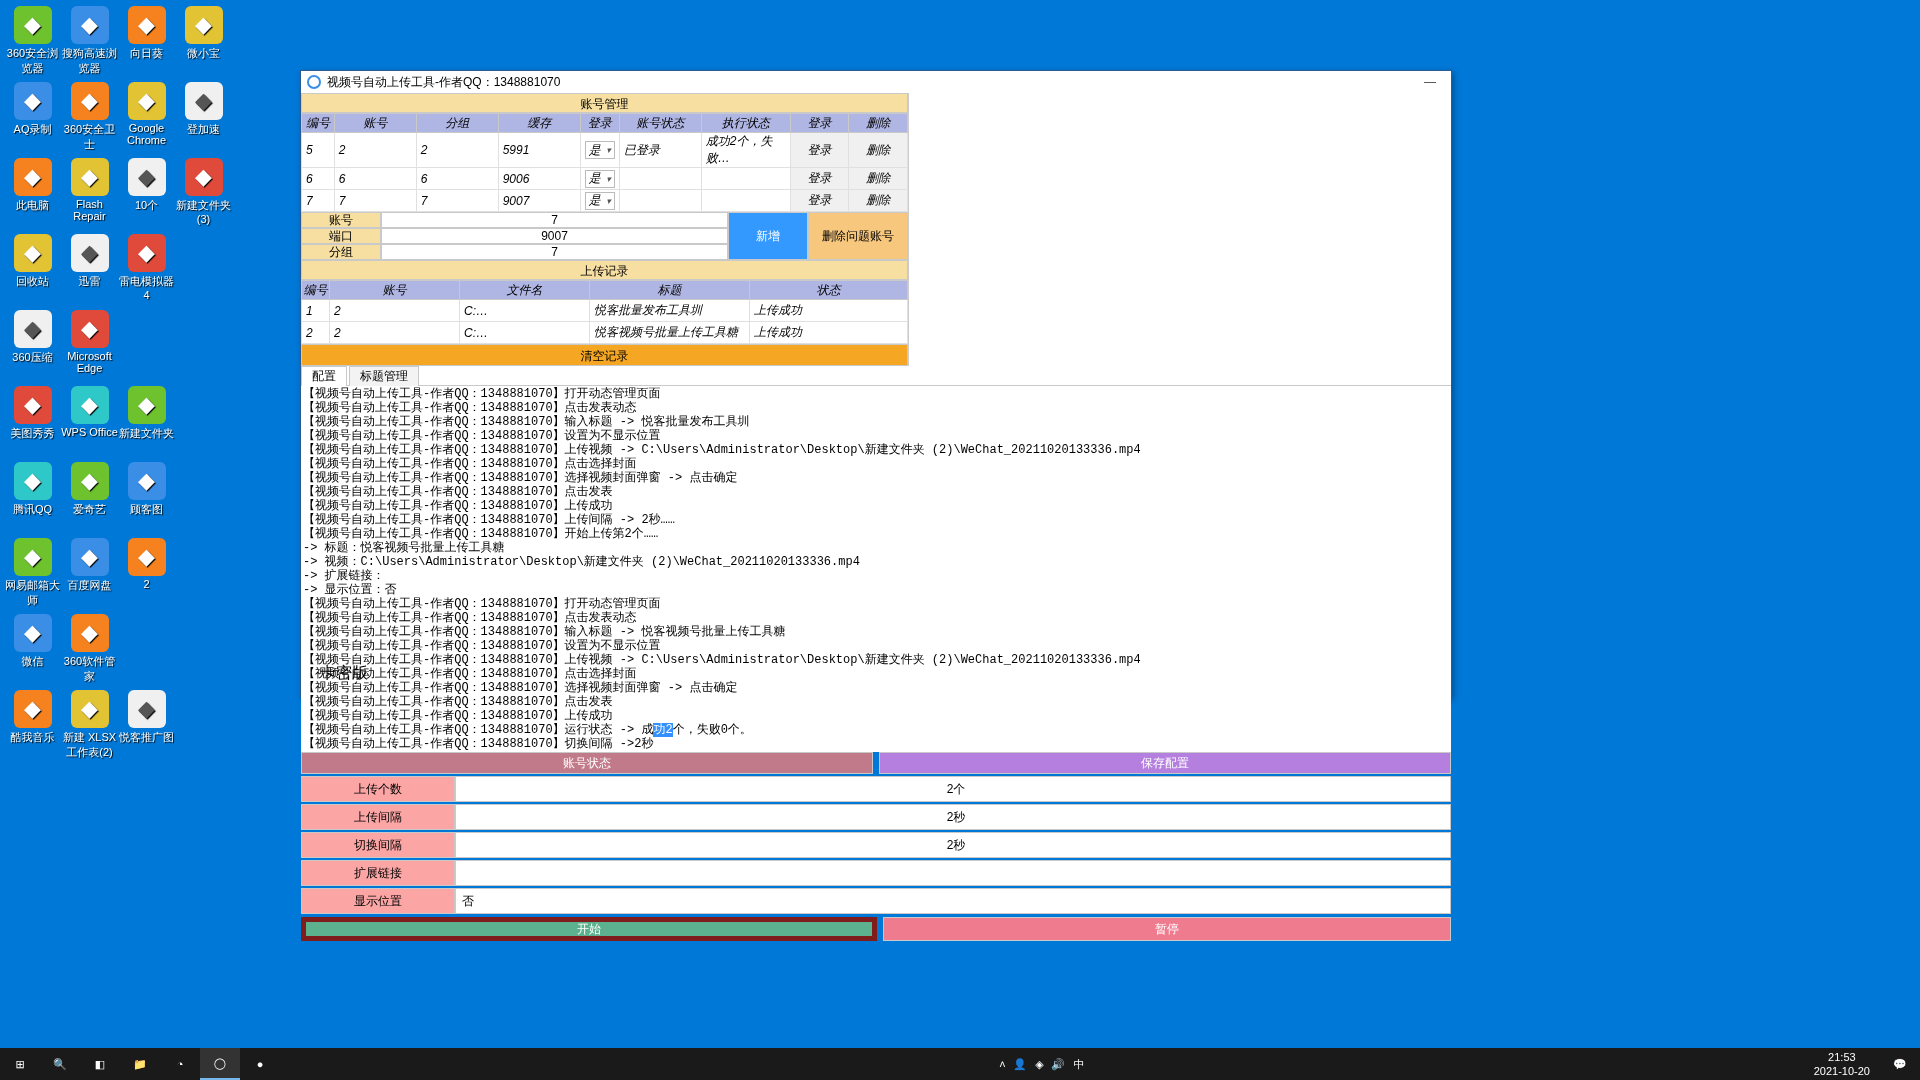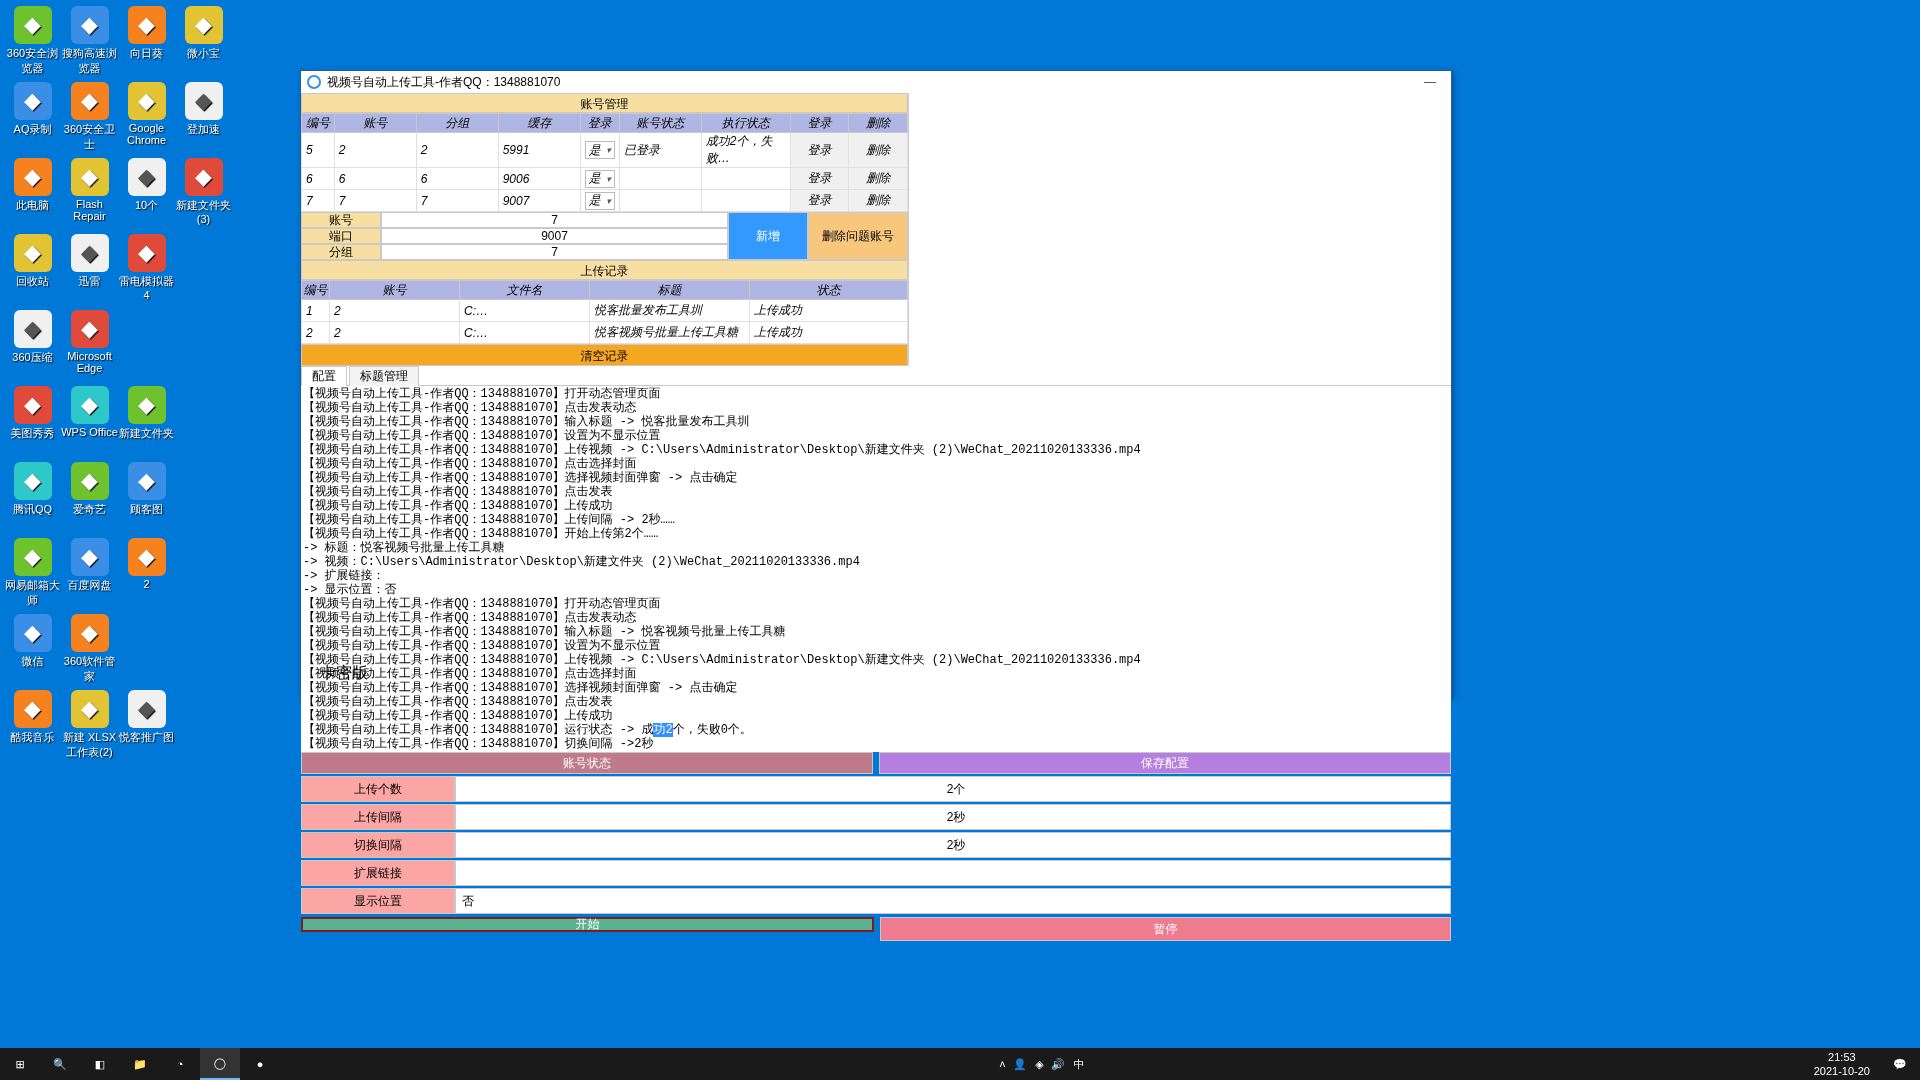--- a/index.html
+++ b/index.html
@@ -51,21 +51,21 @@
 table.grid td { border:1px solid #e0e0e0; height:22px; padding:0 4px;}
 .btncell{background:#f0f0f0;text-align:center;border:1px solid #bbb;cursor:default}
 .combo{display:flex;align-items:center;justify-content:space-between;border:1px solid #bbb;height:18px;padding:0 3px;background:#fff}
 .combo .chev{font-size:9px;color:#555}
 
 .newacc { display:grid; grid-template-columns:80px 1fr 80px 100px; }
 .newacc .lbl{background:#f7dfa2;border:1px solid #c9c9c9;text-align:center;height:16px;line-height:15px}
 .newacc .val{border:1px solid #c9c9c9;text-align:center;height:16px;line-height:15px}
 .btn-blue{background:#3399ff;color:#fff;display:flex;align-items:center;justify-content:center;border:1px solid #c9c9c9}
 .btn-orange{background:#f7c77e;display:flex;align-items:center;justify-content:center;border:1px solid #c9c9c9}
-.btn-green{background:#5cb28e;color:#fff;display:flex;align-items:center;justify-content:center;height:15px;border:2px solid #7f1d1d}
+.btn-green{background:#5cb28e;color:#fff;display:flex;align-items:center;justify-content:center;height:24px;border:5px solid #7f1d1d}
 .btn-pink{background:#ef7b8f;color:#fff;display:flex;align-items:center;justify-content:center;height:24px;border:1px solid #c9c9c9}
 .btn-clearlog{background:#c17a8a;color:#fff;display:flex;align-items:center;justify-content:center;height:22px;border:1px solid #c9c9c9}
 .btn-savecfg{background:#b57fe0;color:#fff;display:flex;align-items:center;justify-content:center;height:22px;border:1px solid #c9c9c9}
 .btn-bar-orange{background:#f5a623;color:#000;text-align:center;height:22px;line-height:22px;border:1px solid #c9c9c9}
 
 .tabs{display:flex;border-bottom:1px solid #c9c9c9;height:20px}
 .tab{padding:0 10px;border:1px solid #c9c9c9;border-bottom:none;height:20px;line-height:18px;margin-right:2px;background:#f3f3f3}
 .tab.active{background:#fff}
 
 .log{flex:1;overflow:hidden;background:#fff;font-family:Liberation Mono, monospace;font-size:12px;line-height:14px;padding:1px 2px;white-space:pre}

